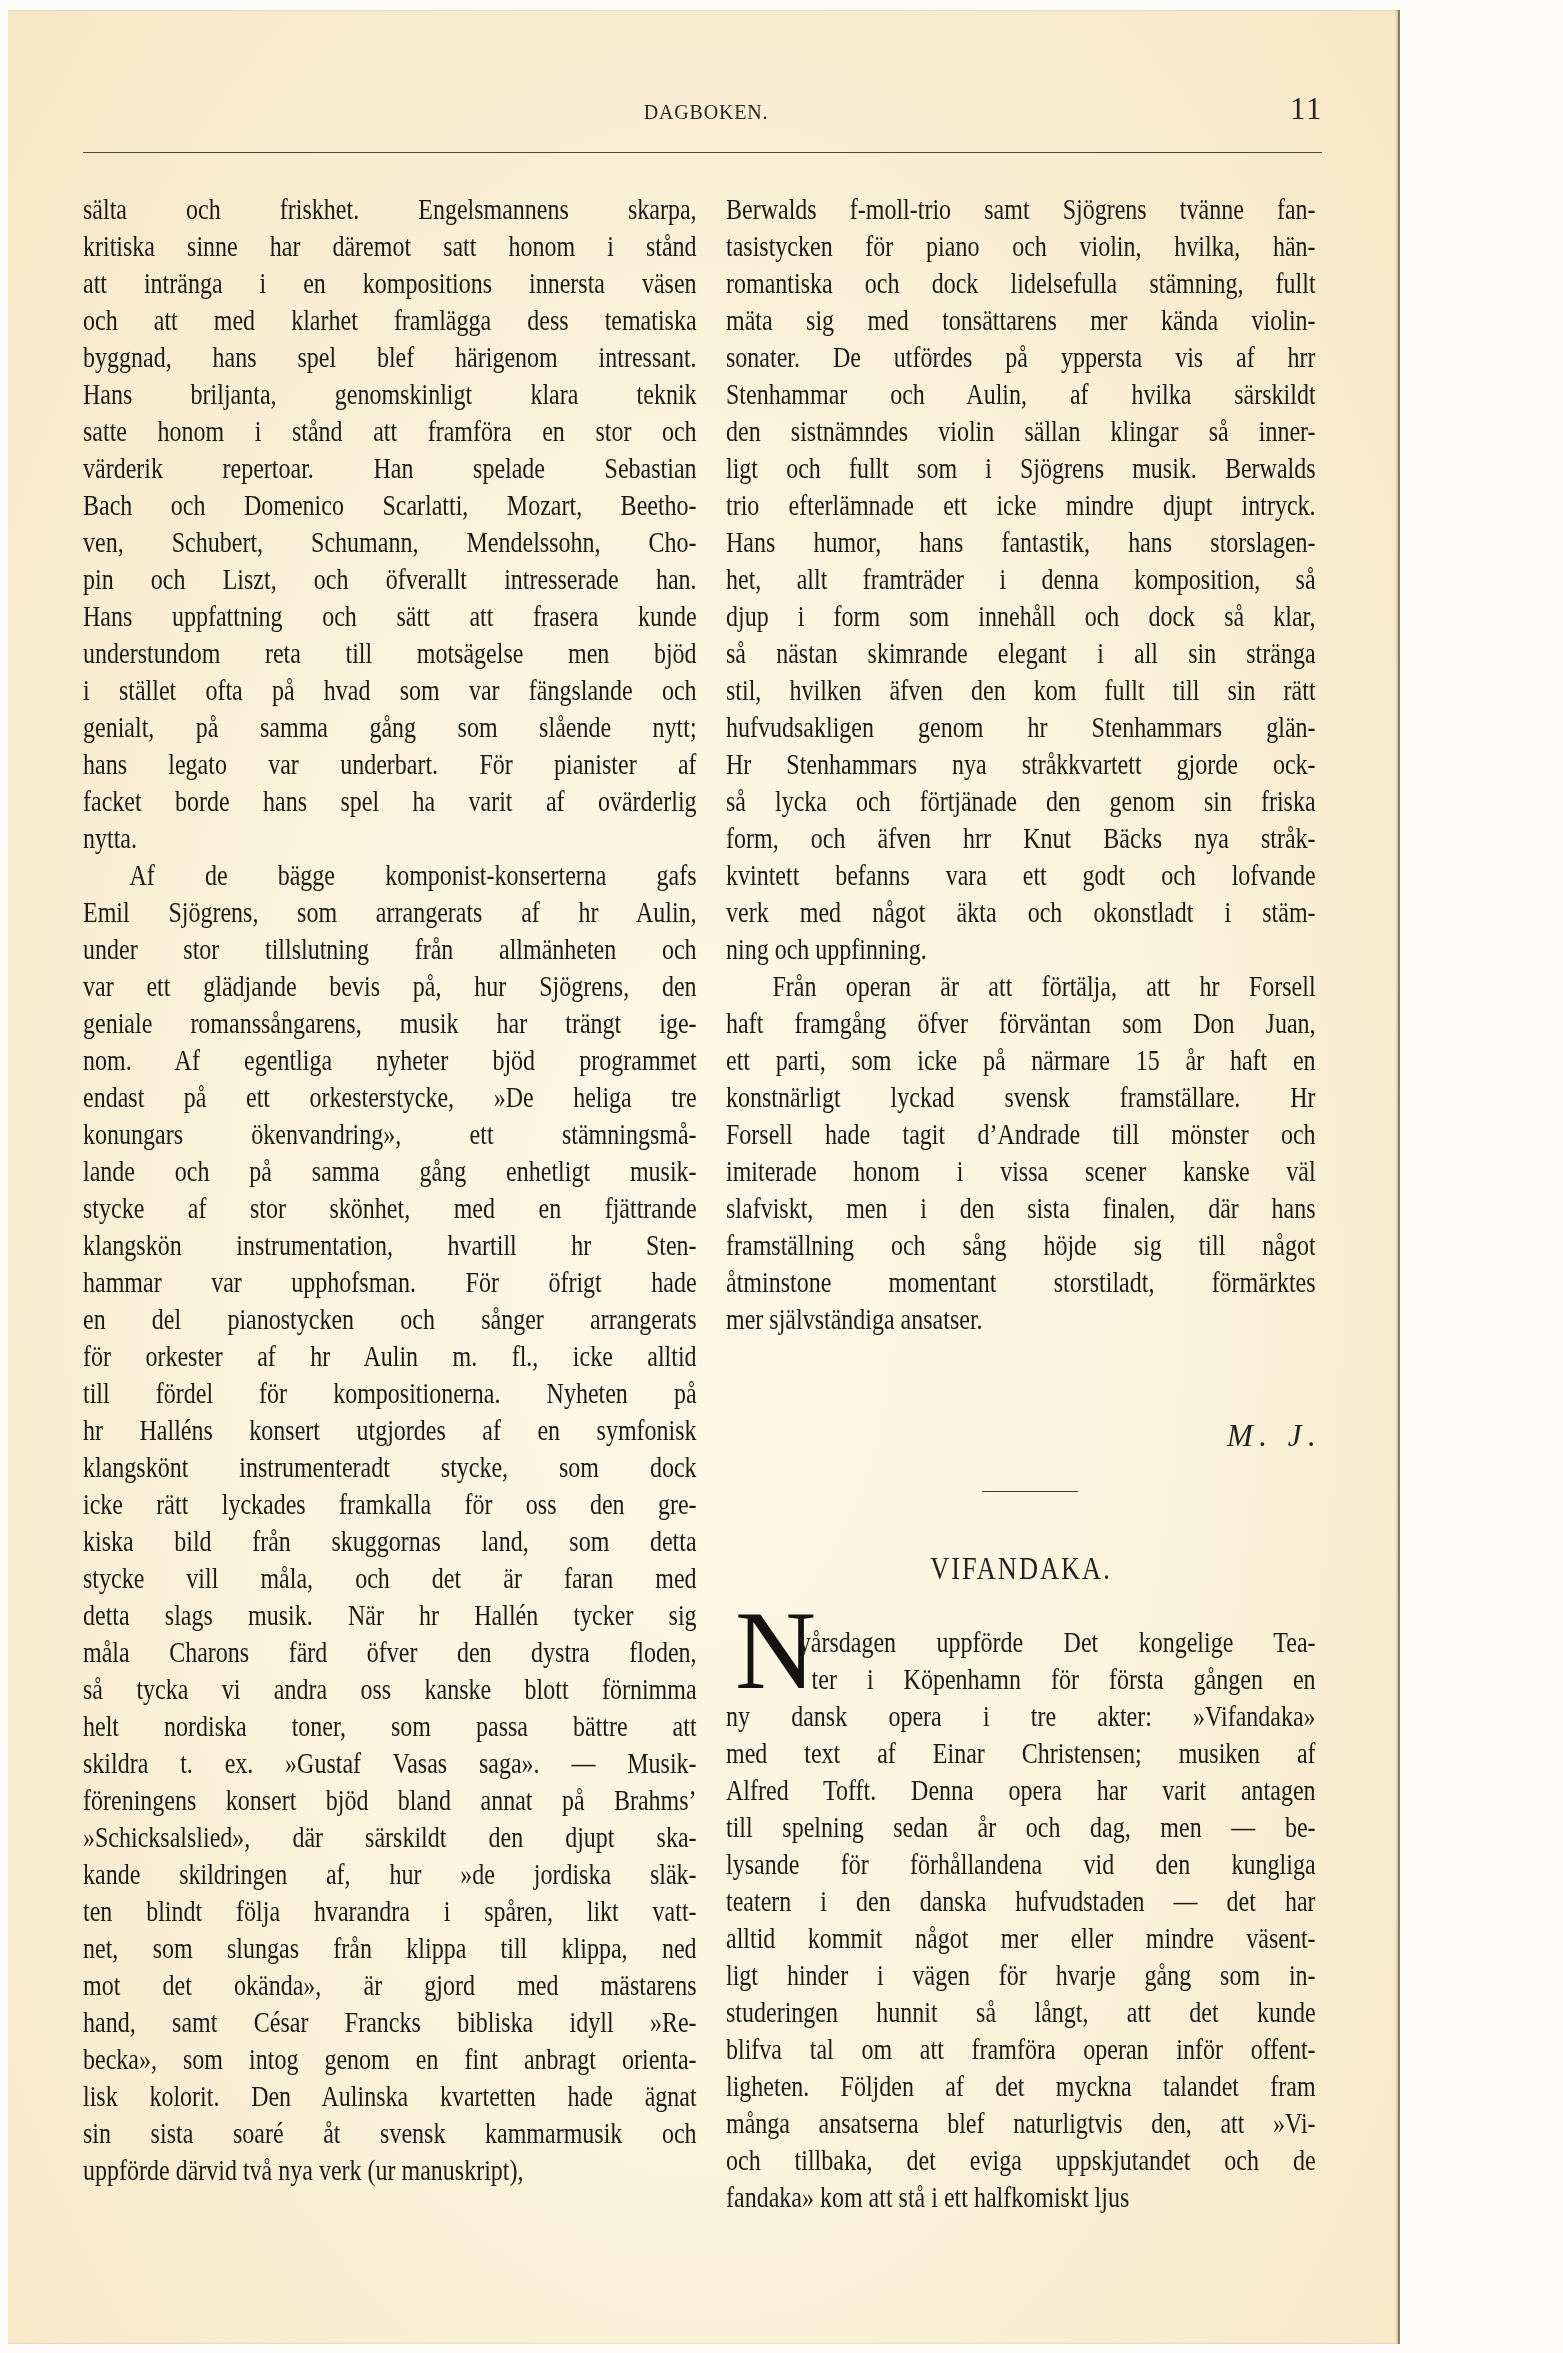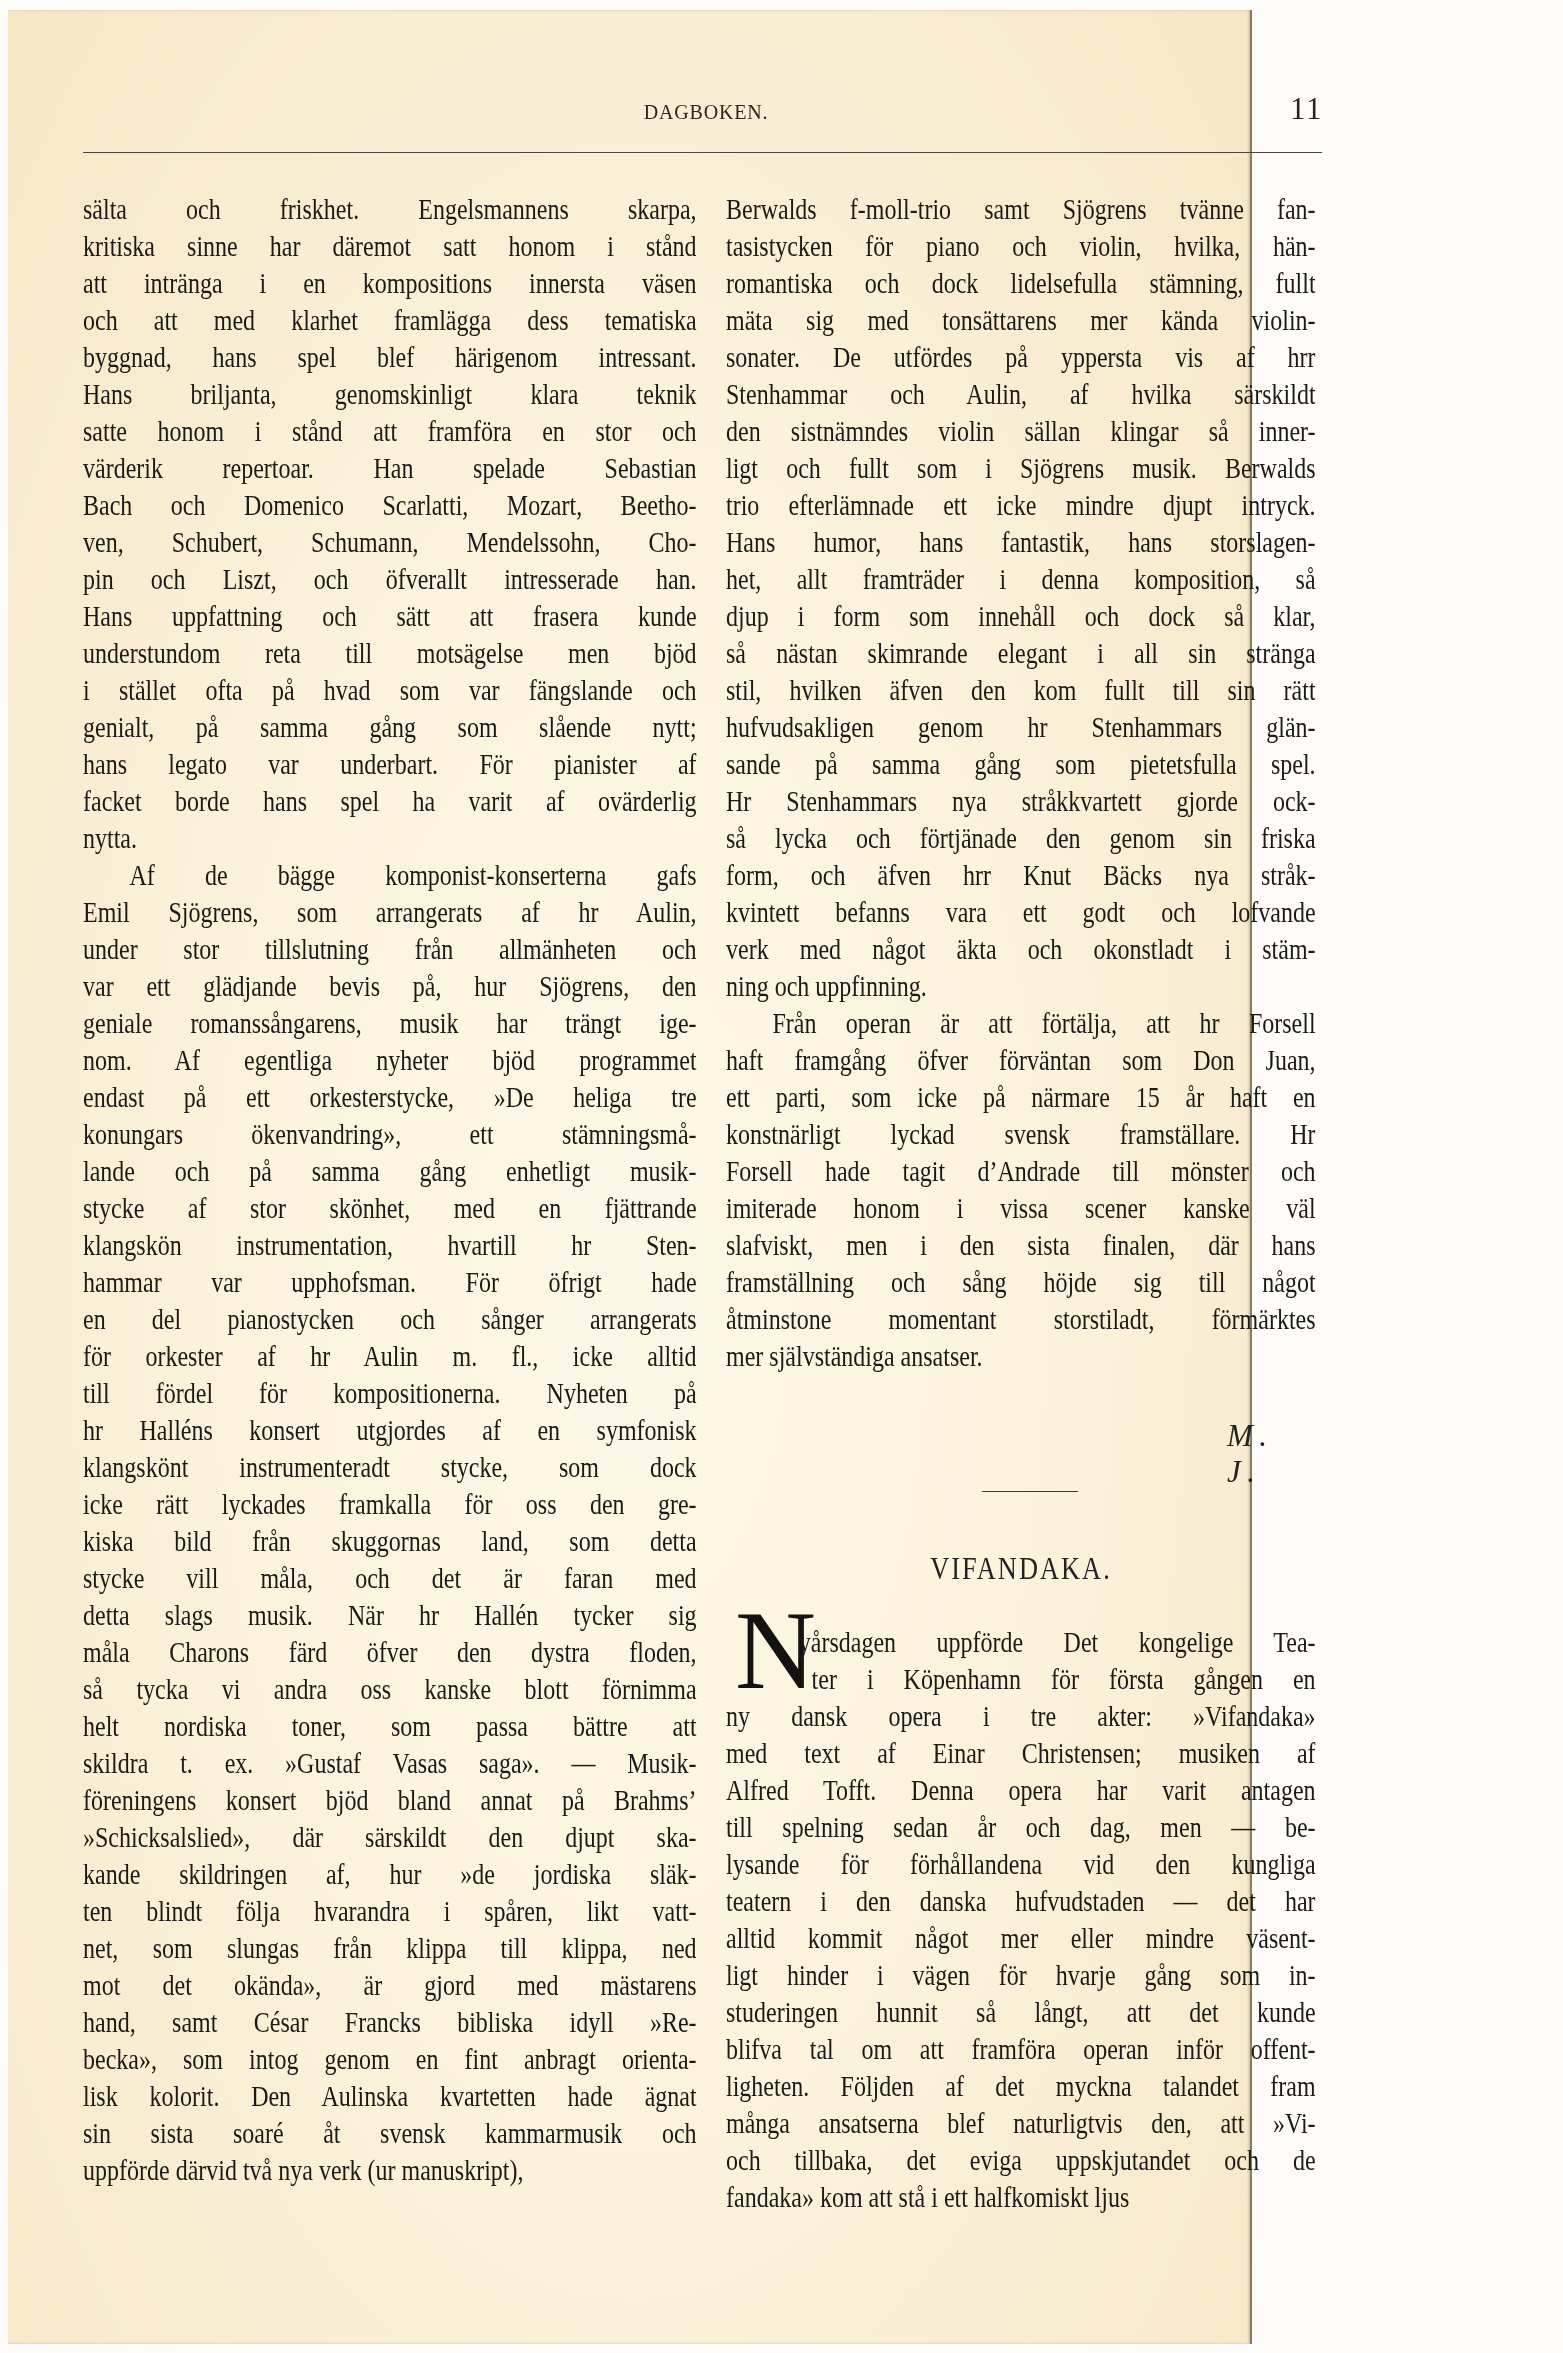--- a/index.html
+++ b/index.html
@@ -3,21 +3,21 @@
 <meta charset="utf-8">
 <style>
   html, body { margin: 0; padding: 0; }
   body {
     width: 1563px; height: 2354px; position: relative; overflow: hidden;
     background: #fdfcf8;
     font-family: "Liberation Serif", "DejaVu Serif", serif;
     color: #1b1a17;
   }
   .page {
-    position: absolute; left: 8px; top: 9.7px; width: 1244px; height: 2334px;
+    position: absolute; left: 8px; top: 9.7px; width: 1392px; height: 2334px;
     background: radial-gradient(ellipse at 50% 55%, #fdf8e6 0%, #fbf3dc 45%, #f6e7c6 100%);
     box-shadow: inset -3.2px 0 2.4px rgba(120,95,60,0.35);
   }
   .page-edge {
     position: absolute; right: 0; top: 0; width: 2.4px; height: 100%;
     background: #8a7a66;
   }
   .running-head {
     position: absolute; top: 91px; left: 0; width: 1396px; text-align: center;
     font-size: 20px; letter-spacing: 0.8px; color: #2a2622;
@@ -281,23 +281,20 @@
       <div class="line">
         <span class="txt" style="width: 737px;">så nästan skimrande elegant i all sin stränga</span>
       </div>
       <div class="line">
         <span class="txt" style="width: 737px;">stil, hvilken äfven den kom fullt till sin rätt</span>
       </div>
       <div class="line">
         <span class="txt" style="width: 737px;">hufvudsakligen genom hr Stenhammars glän-</span>
       </div>
       <div class="line">
-        <span class="txt" style="width: 737px;">sande på samma gång som pietetsfulla spel.</span>
-      </div>
-      <div class="line">
         <span class="txt" style="width: 737px;">Hr Stenhammars nya stråkkvartett gjorde ock-</span>
       </div>
       <div class="line">
         <span class="txt" style="width: 737px;">så lycka och förtjänade den genom sin friska</span>
       </div>
       <div class="line">
         <span class="txt" style="width: 737px;">form, och äfven hrr Knut Bäcks nya stråk-</span>
       </div>
       <div class="line">
         <span class="txt" style="width: 737px;">kvintett befanns vara ett godt och lofvande</span>

